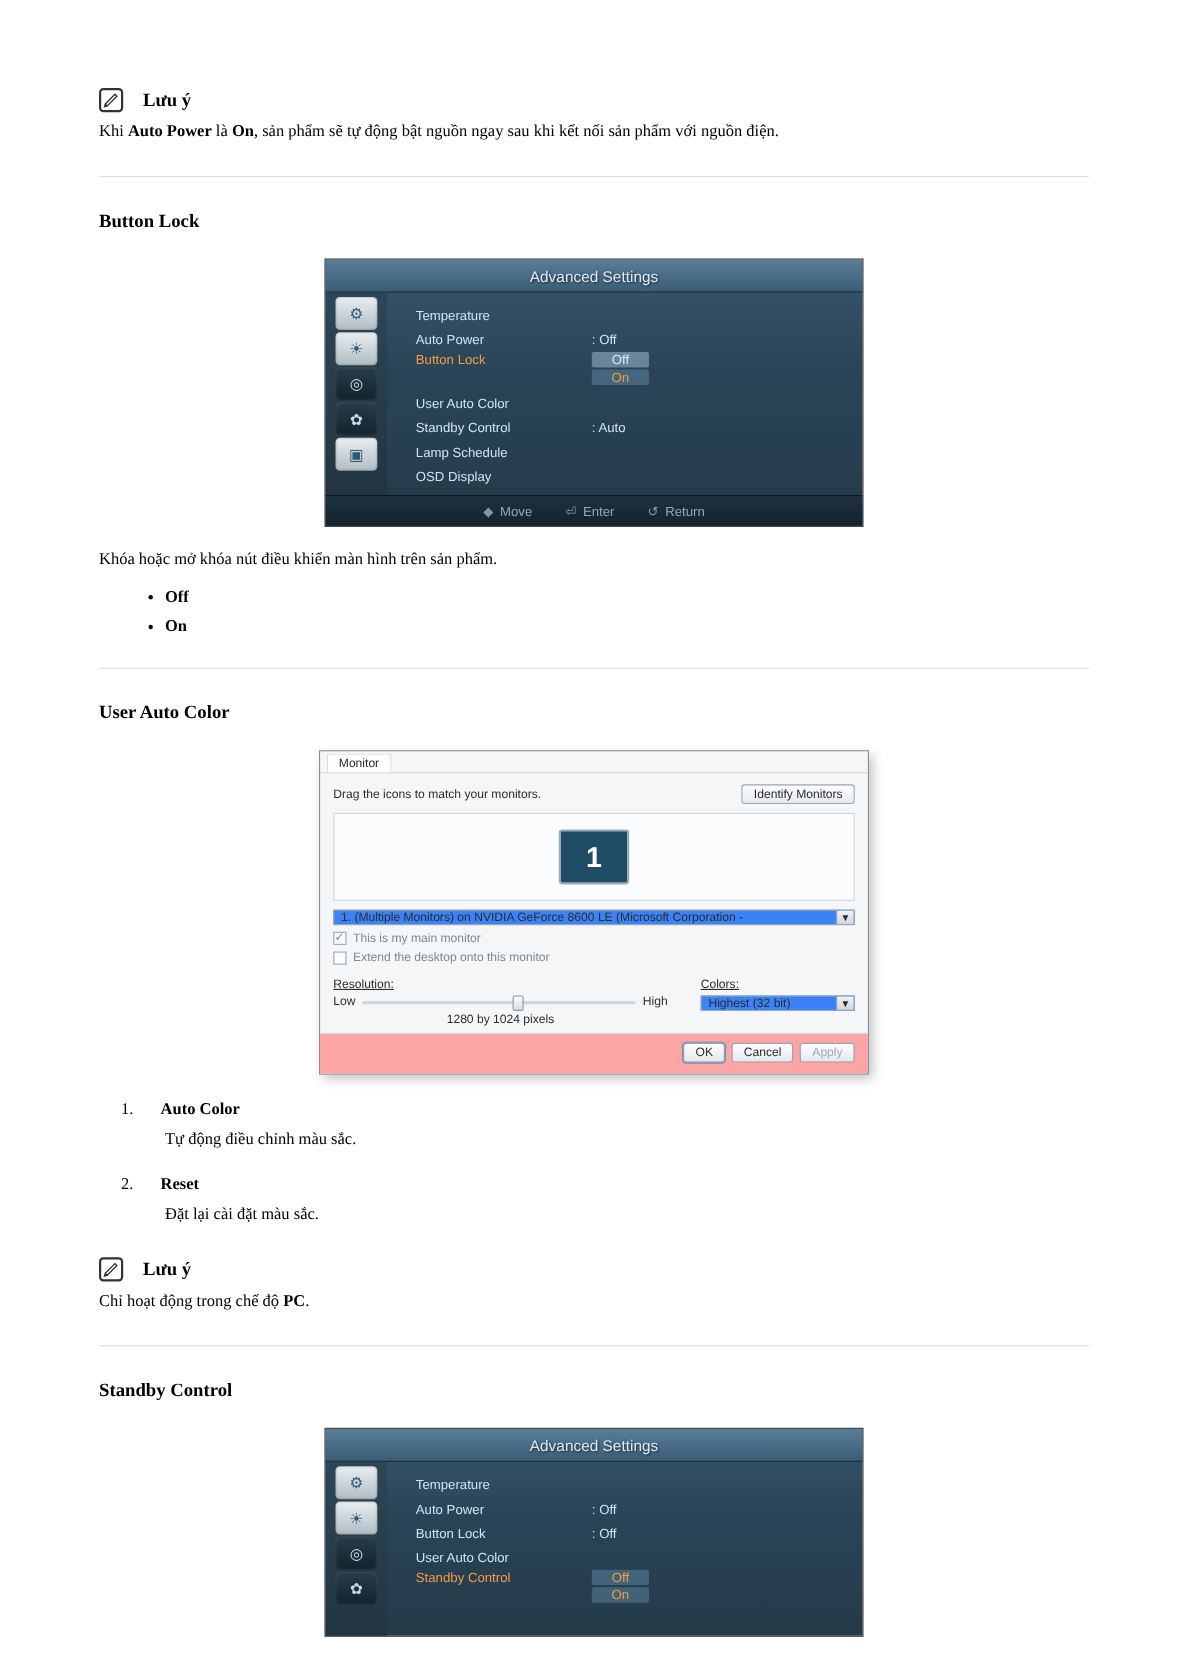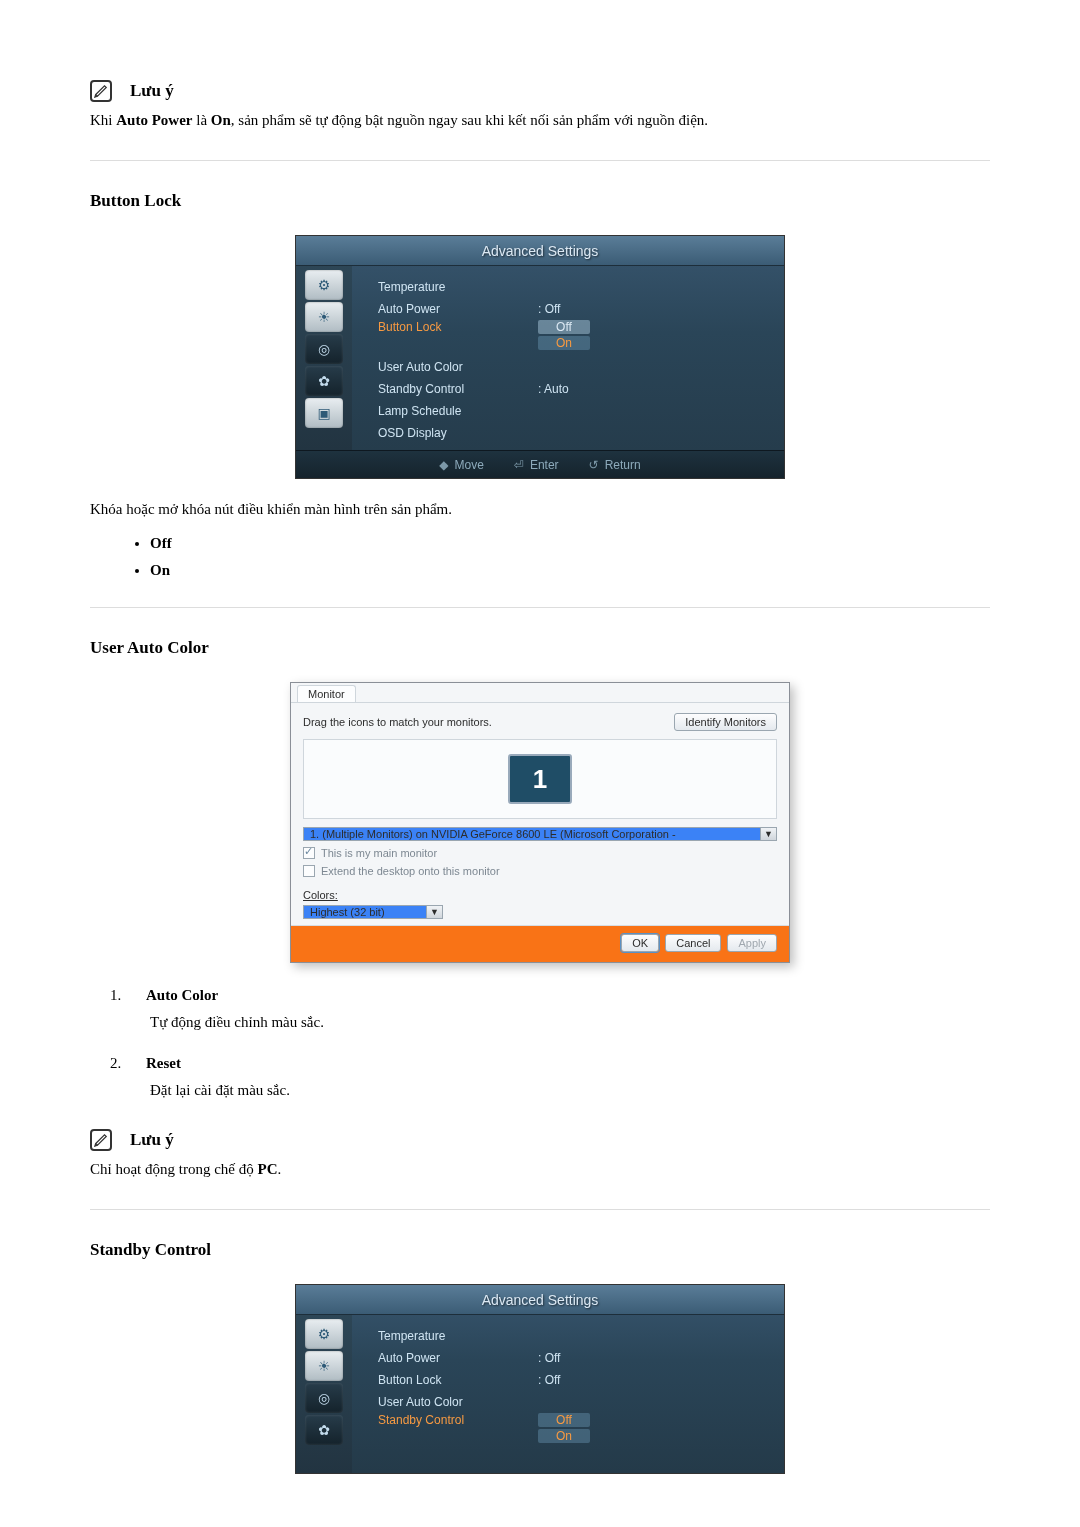--- a/index.html
+++ b/index.html
@@ -181,21 +181,21 @@
   .thumb {
     position:absolute; top:-5px; width:10px; height:14px;
     background: linear-gradient(#fdfdfe,#d6dde3);
     border:1px solid #8e99a3; border-radius:2px;
   }
   .centered { text-align:center; font-size:11px; margin-top:4px;}
   .color-col { width: 140px; }
   .link { color:#1f5fa8; text-decoration: underline; font-size:11px;}
   .dlg-bottom {
     padding:8px 12px 10px 12px; display:flex; justify-content:flex-end; gap:6px;
-    background:#f97316; border-top:1px solid #d6dde3;
+    background:#fca5a5; border-top:1px solid #d6dde3;
   }
   .dlg-bottom .dlg-btn.def { box-shadow: 0 0 0 1px #5a90c4; }
   .dlg-bottom .dlg-btn.dis { color:#a0a8af; }
   .advrow { display:flex; justify-content:space-between; align-items:center; margin-top:10px;}
 </style>
 </head>
 <body>
 
 <div class="note-head">
   <span class="note-icon">
@@ -307,20 +307,31 @@
         </div>
         <div class="chk">
           <span class="chkbox on"></span>
           <span>This is my main monitor</span>
         </div>
         <div class="chk">
           <span class="chkbox"></span>
           <span>Extend the desktop onto this monitor</span>
         </div>
         <div class="sliders">
+          <div class="slider-col">
+            <div class="slab">Resolution:</div>
+            <div class="slider-row">
+              <span>Low</span>
+              <div class="track">
+                  <div class="thumb" style="left:55%"></div>
+                </div>
+              <span>High</span>
+            </div>
+            <div class="centered">1280 by 1024 pixels</div>
+          </div>
           <div class="color-col">
             <div class="slab">Colors:</div>
             <div class="dropdown" style="margin-top:4px;">
               <span class="dd-txt">Highest (32 bit)</span>
               <span class="dd-arrow">▼</span>
             </div>
           </div>
         </div>
       </div>
       <div class="dlg-bottom">

